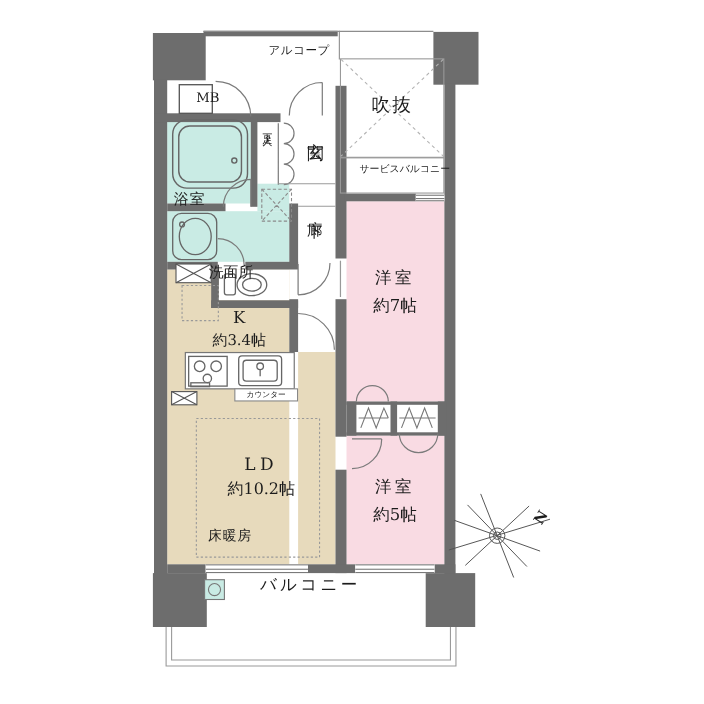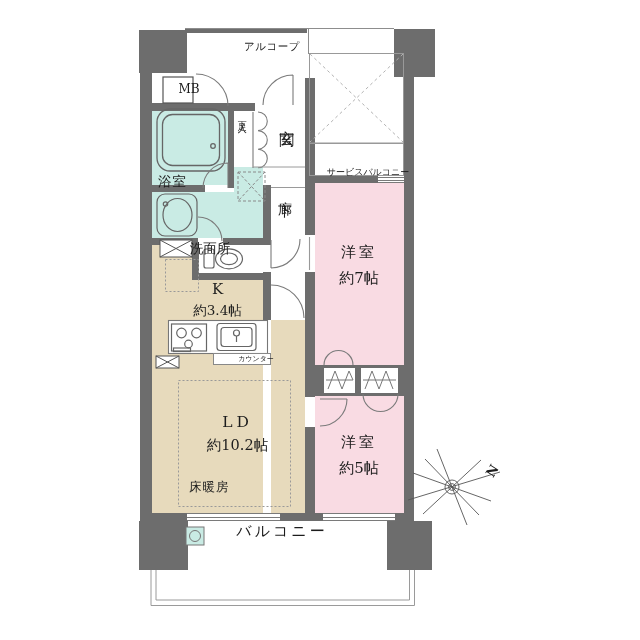--- a/index.html
+++ b/index.html
@@ -184,38 +184,39 @@
     </div>
   <div class="window" style="left:323px;top:513px;width:72px;height:8px;">
       <i></i>
     </div>
   <div class="window" style="left:378px;top:177px;width:26px;height:6px;">
       <i></i>
     </div>
 
   <div class="lbl ctr" style="left:212px;top:40px;width:120px;font-size:10.5px;letter-spacing:.5px;">アルコープ</div>
   <div class="lbl ctr" style="left:163px;top:82px;width:52px;font-size:12px;">MB</div>
-  <div class="lbl ctr" style="left:309px;top:167px;width:118px;font-size:9px;">サービスバルコニー</div>
+  <div class="lbl ctr" style="left:309px;top:86px;width:95px;font-size:17px;letter-spacing:2px;">吹抜</div>
+  <div class="lbl ctr" style="left:309px;top:149px;width:118px;font-size:9px;">サービスバルコニー</div>
   <div class="lbl" style="left:158px;top:149px;font-size:13.5px;letter-spacing:1px;margin-top:24px;">浴室</div>
   <div class="lbl vtext" style="left:236px;top:114px;font-size:9px;letter-spacing:1px;">下足入</div>
   <div class="lbl vtext" style="left:277px;top:118px;font-size:15px;letter-spacing:3px;">玄関</div>
   <div class="lbl ctr" style="left:160px;top:208px;width:100px;font-size:13.5px;margin-top:32px;">洗面所</div>
   <div class="lbl vtext" style="left:276px;top:190px;font-size:14px;letter-spacing:4px;">廊下</div>
 
   <div class="lbl ctr" style="left:313px;top:240px;width:92px;font-size:15px;line-height:1.7;">
     <div style="letter-spacing:3px;">洋室</div>
     <div>約7帖</div>
   </div>
 
   <div class="lbl ctr" style="left:170px;top:279px;width:95px;font-size:15px;line-height:1.45;">
     <div>K</div>
     <div style="font-size:13.5px;">約3.4帖</div>
   </div>
 
-  <div class="lbl ctr" style="left:213px;top:355px;width:58px;font-size:7px;margin-left:14px;">カウンター</div>
+  <div class="lbl ctr" style="left:213px;top:355px;width:58px;font-size:7px;">カウンター</div>
 
   <div class="lbl ctr" style="left:180px;top:410px;width:115px;font-size:15.5px;line-height:1.55;">
     <div style="letter-spacing:4px;">LD</div>
     <div style="font-size:14.5px;">約10.2帖</div>
   </div>
 
   <div class="lbl" style="left:189px;top:479px;font-size:12.5px;letter-spacing:1px;">床暖房</div>
 
   <div class="lbl ctr" style="left:313px;top:430px;width:92px;font-size:15px;line-height:1.7;">
     <div style="letter-spacing:3px;">洋室</div>

